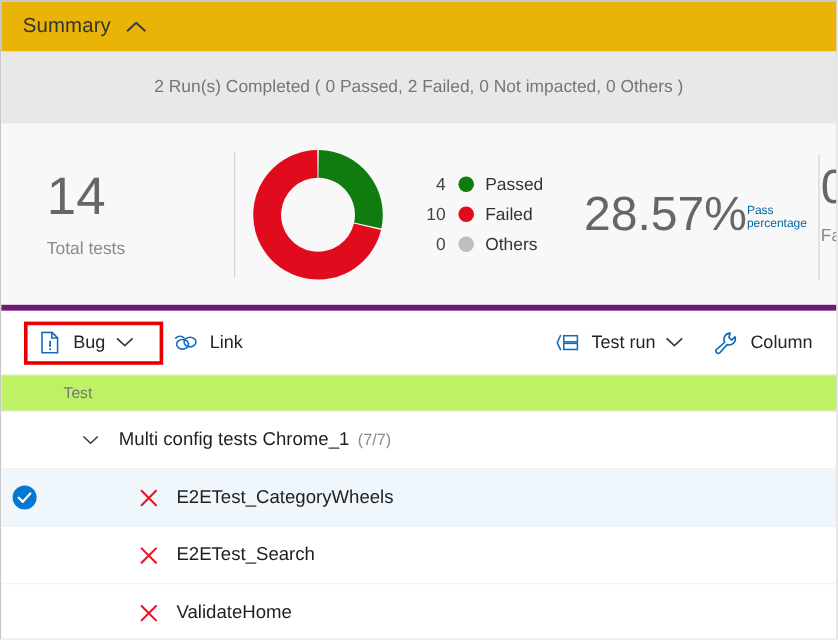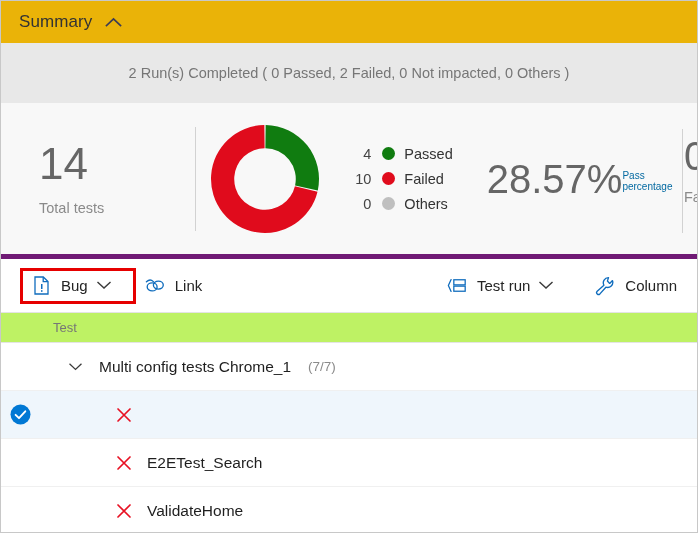--- a/index.html
+++ b/index.html
@@ -216,21 +216,20 @@
     width: 116px;
     height: 36px;
     border: 3px solid #e60000;
     box-sizing: border-box;
     pointer-events: none;
   }
   .toolbar-right {
     margin-left: auto;
     display: flex;
     align-items: center;
-    gap: 16px;
   }
 
   
   .grid-head {
     height: 31px;
     border-top: 1px solid #e4e4e4;
     border-bottom: 1px solid #e4e4e4;
     display: flex;
     align-items: center;
     padding-left: 52px;
@@ -268,21 +267,21 @@
     margin-left: 24px;
   }
   .group-title {
     font-size: 15.5px;
     color: #1f1f1f;
     margin-left: 12px;
   }
   .group-count {
     font-size: 13.5px;
     color: #8a8a8a;
-    margin-left: 17px;
+    margin-left: 7px;
   }
   .row-indent {
     width: 76px;
     flex: none;
   }
   .fail-x {
     width: 18px;
     display: flex;
     align-items: center;
     justify-content: center;
@@ -442,20 +441,21 @@
         <circle cx="10.5" cy="10.5" r="10" fill="#0078d4"></circle>
         <path d="M5.6 10.8 L9 14.2 L15.3 7.3" fill="none" stroke="#ffffff" stroke-width="1.9" stroke-linecap="round" stroke-linejoin="round"></path>
       </svg>
     </div>
     <div class="row-indent"></div>
     <div class="fail-x">
       <svg width="16" height="16" viewBox="0 0 16 16">
         <path d="M2 2 L14 14 M14 2 L2 14" stroke="#e81123" stroke-width="1.7" stroke-linecap="round"></path>
       </svg>
     </div>
+    <span class="test-name">E2ETest_CategoryWheels</span>
   </div>
 
   <div class="grid-row">
     <div class="row-select"></div>
     <div class="row-indent"></div>
     <div class="fail-x">
       <svg width="16" height="16" viewBox="0 0 16 16">
         <path d="M2 2 L14 14 M14 2 L2 14" stroke="#e81123" stroke-width="1.7" stroke-linecap="round"></path>
       </svg>
     </div>

